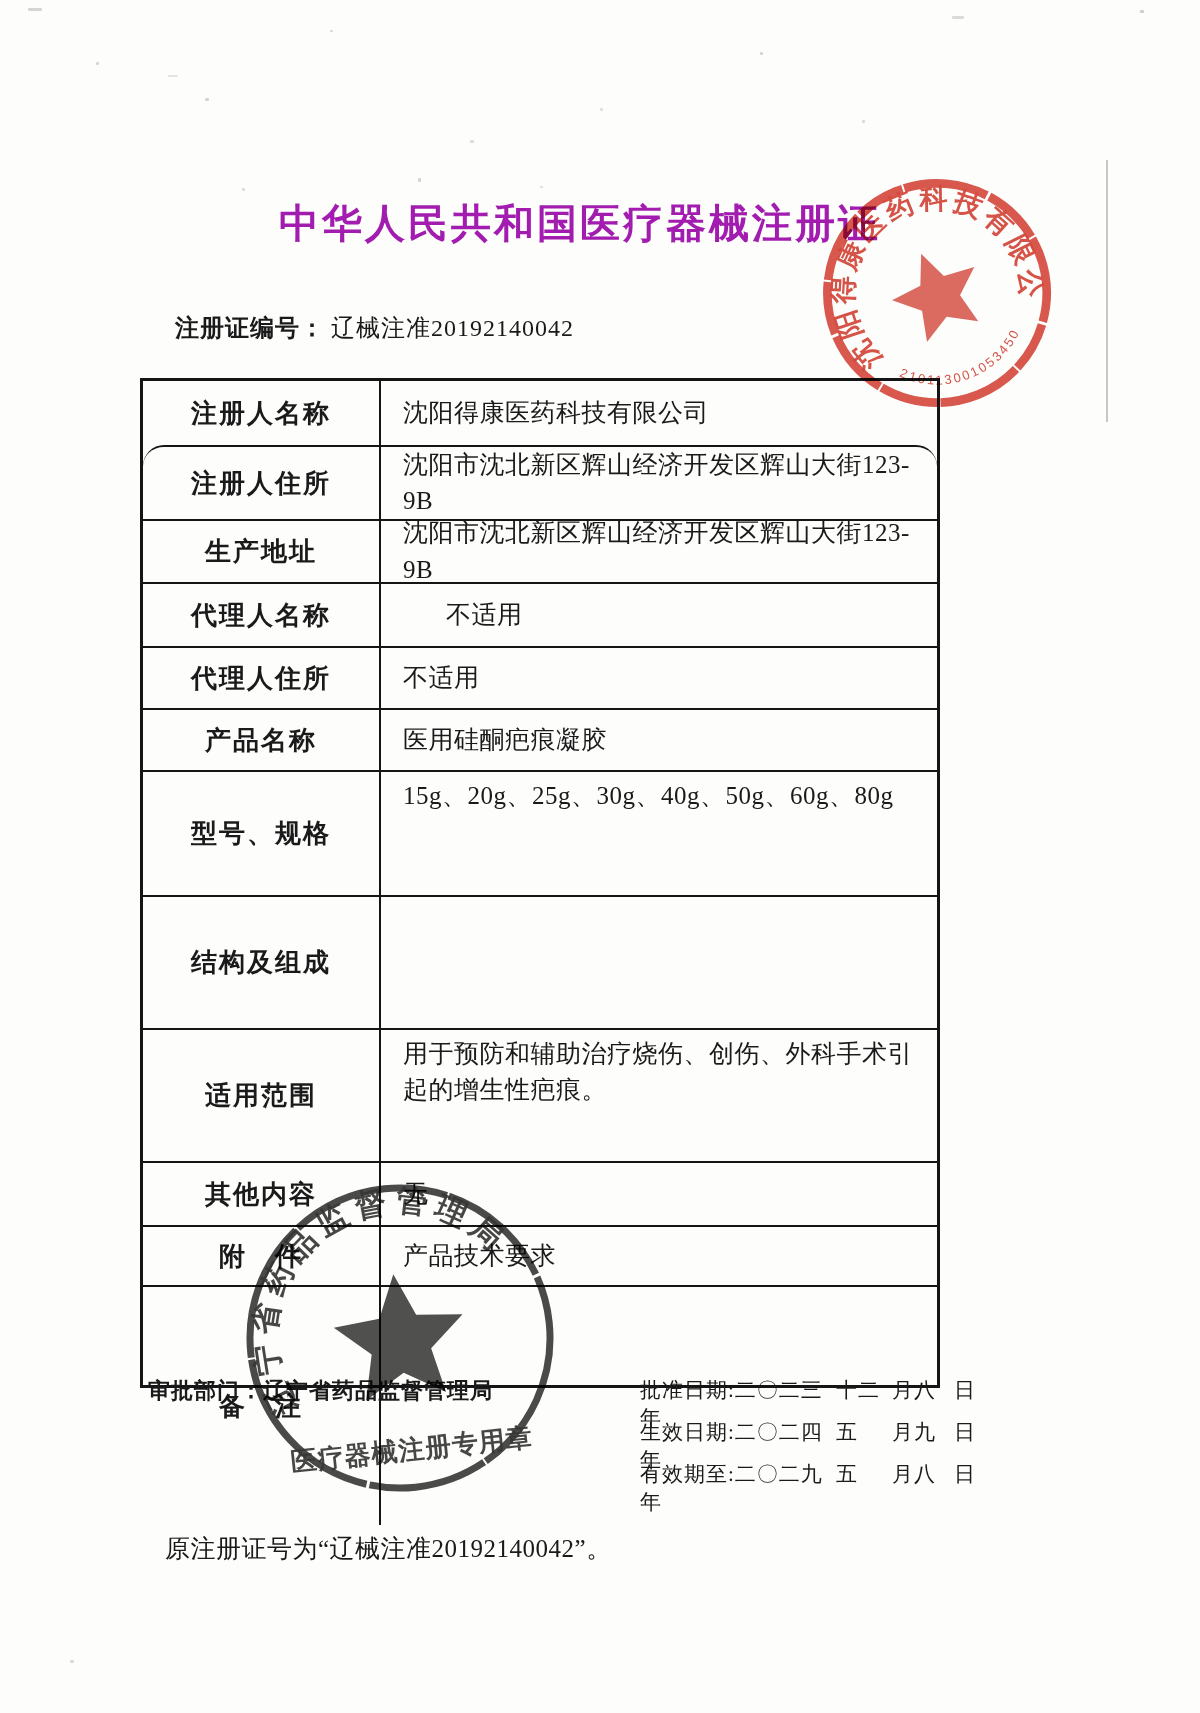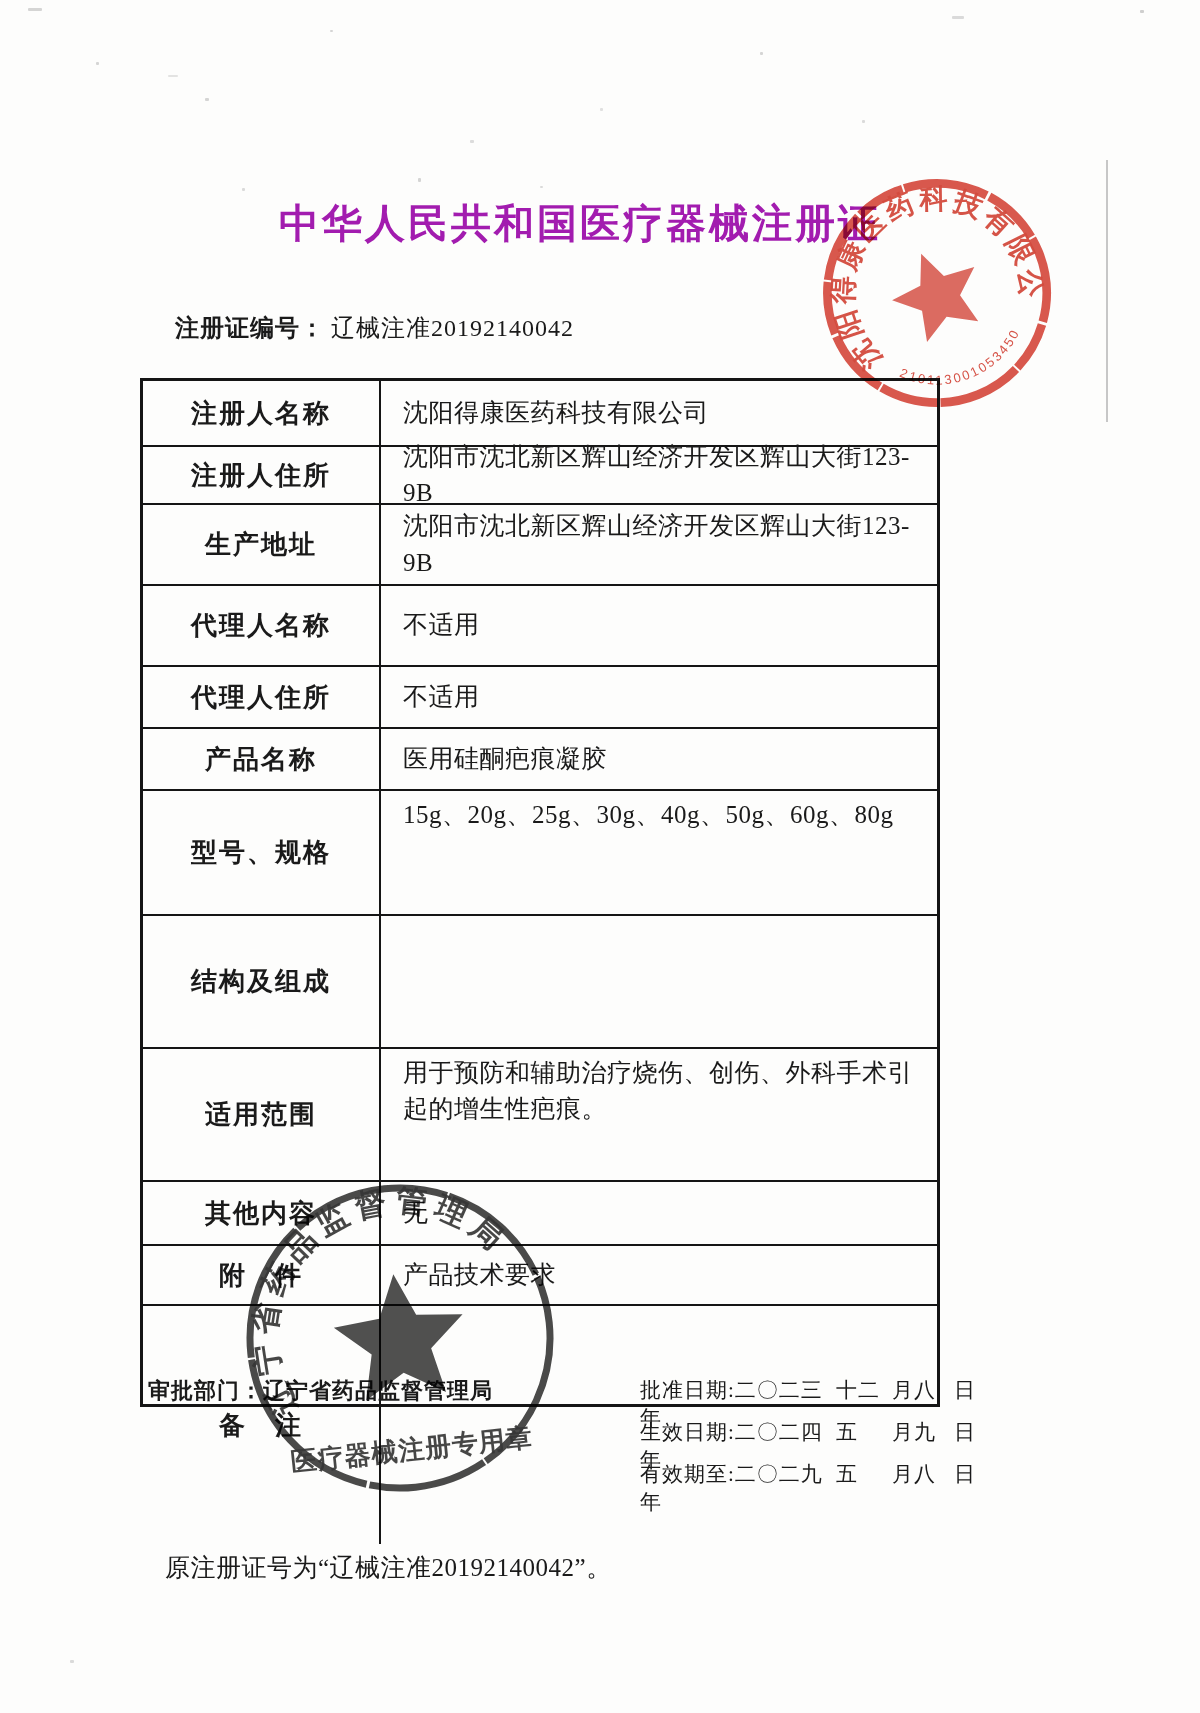--- a/index.html
+++ b/index.html
@@ -45,21 +45,21 @@
     width:238px;flex:0 0 238px;border-right:2px solid #151515;box-sizing:border-box;
     display:flex;align-items:center;justify-content:center;
     font-family:"Liberation Sans","DejaVu Sans",sans-serif;font-weight:bold;
     font-size:26px;letter-spacing:2px;text-align:center;
   }
   .tvalue{
     flex:1;display:flex;align-items:center;box-sizing:border-box;
     padding:6px 18px 6px 22px;font-size:25px;line-height:1.45;letter-spacing:.5px;
   }
   .trow.vtop .tvalue{align-items:flex-start;}
-  .r0{height:64px;} .r1{height:58px;} .r2{height:81px;} .r3{height:81px;}
+  .r0{height:64px;} .r1{height:74px;border-radius:21px;} .r2{height:63px;} .r3{height:64px;gap:43px;}
   .r4{height:62px;} .r5{height:62px;} .r6{height:125px;} .r7{height:133px;}
   .r8{height:133px;} .r9{height:60px;} .r10{height:64px;} .r11{height:100px;flex-direction:column;}
 
   .approval-line{
     position:absolute;left:148px;top:1376px;font-size:22px;
     font-family:"Liberation Sans","DejaVu Sans",sans-serif;font-weight:bold;
     letter-spacing:1px;z-index:1;
   }
   .dates{position:absolute;left:640px;top:1376px;z-index:1;}
   .date-row{

